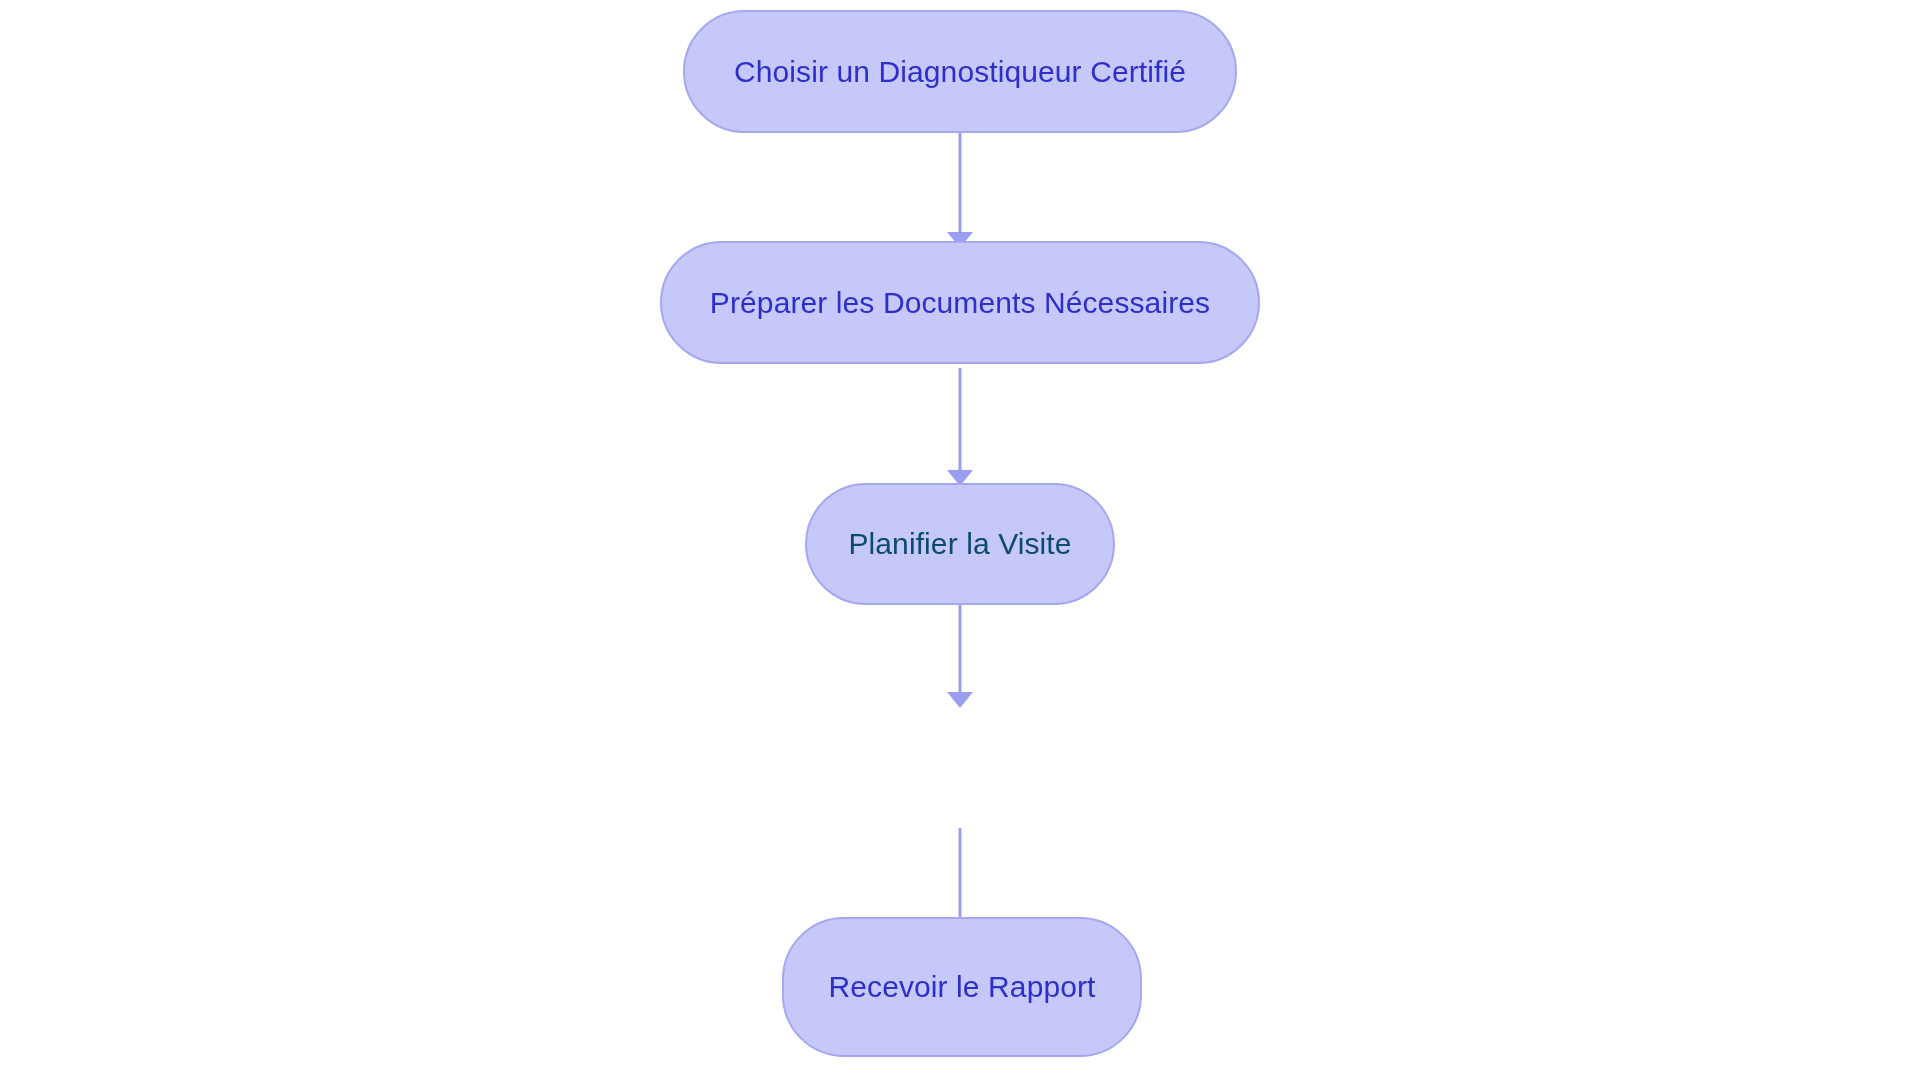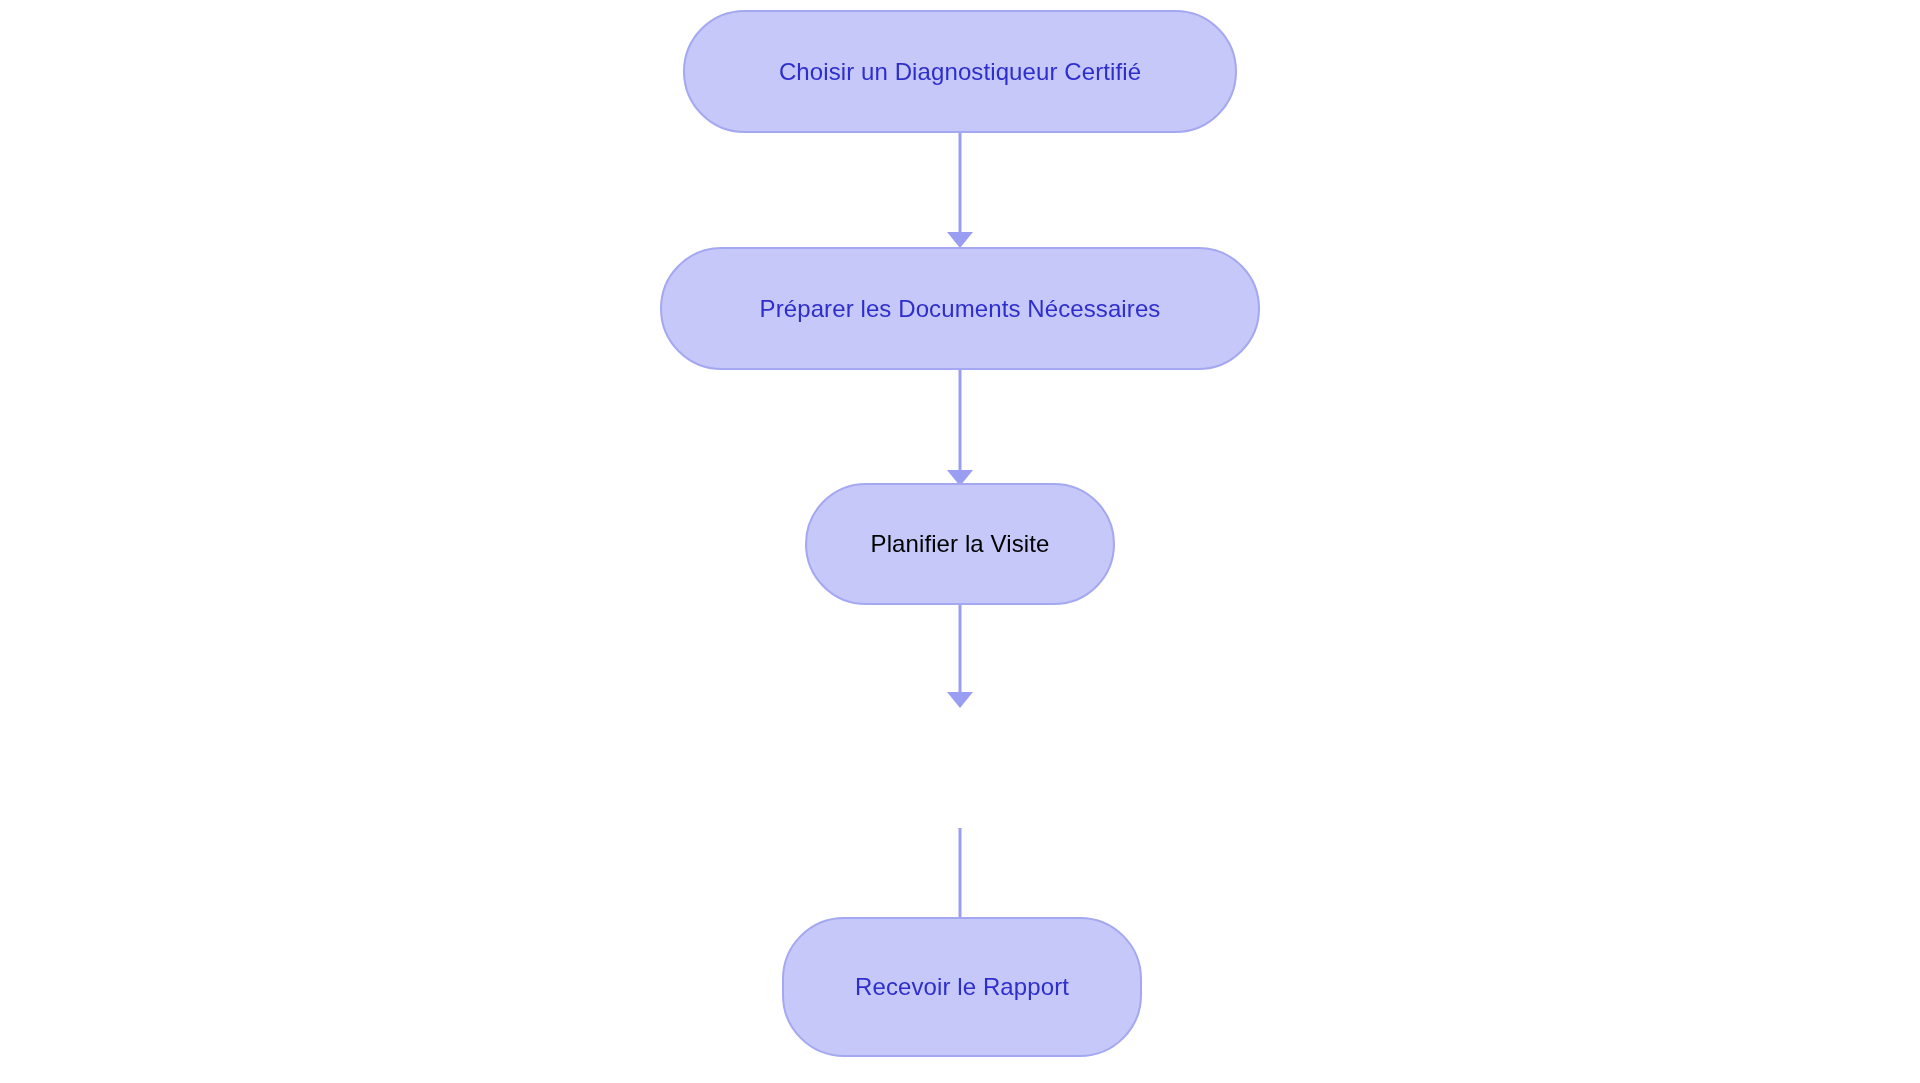--- a/index.html
+++ b/index.html
@@ -31,31 +31,31 @@
     background: #c5c8f9;
     border: 2px solid #a4a8f0;
     border-radius: 62px;
     color: #2e2ecc;
     white-space: nowrap;
     user-select: none;
   }
 
   .node-label {
     font-family: "Liberation Sans", "DejaVu Sans", sans-serif;
-    font-size: 24px;
+    font-size: 30px;
     font-weight: 400;
     letter-spacing: 0.1px;
     color: #2e2ecc;
     line-height: 1;
     text-align: center;
   }
 
   
   #node-0 { left: 683px; top: 10px;  width: 554px; height: 123px; }
-  #node-1 { left: 660px; top: 247px; width: 600px; height: 123px; }
+  #node-1 { left: 660px; top: 241px; width: 600px; height: 123px; }
   #node-2 { left: 805px; top: 483px; width: 310px; height: 122px; }
   #node-3 { left: 742px; top: 705px; width: 438px; height: 123px; }
   #node-4 { left: 782px; top: 917px; width: 360px; height: 140px; align-items: center; }
 
   
   .edge {
     position: absolute;
     left: 0;
     top: 0;
     width: 1920px;
@@ -102,21 +102,21 @@
 
   <div class="node" id="node-0" style="background: rgb(197, 200, 249); border-color: rgb(164, 168, 240); color: rgb(46, 46, 204);">
     <span class="node-label" style="color: rgb(46, 46, 204);">Choisir un Diagnostiqueur Certifié</span>
   </div>
 
   <div class="node" id="node-1" style="background: rgb(197, 200, 249); border-color: rgb(164, 168, 240); color: rgb(46, 46, 204);">
     <span class="node-label" style="color: rgb(46, 46, 204);">Préparer les Documents Nécessaires</span>
   </div>
 
   <div class="node" id="node-2" style="background: rgb(197, 200, 249); border-color: rgb(164, 168, 240); color: rgb(46, 46, 204);">
-    <span class="node-label" style="color: #000000;">Planifier la Visite</span>
+    <span class="node-label" style="color: #0c4a6e;">Planifier la Visite</span>
   </div>
 
 
   <div class="node" id="node-4" style="background: rgb(197, 200, 249); border-color: rgb(164, 168, 240); color: rgb(46, 46, 204);">
     <span class="node-label" style="color: rgb(46, 46, 204);">Recevoir le Rapport</span>
   </div>
 
 </div>
 
 </body></html>

